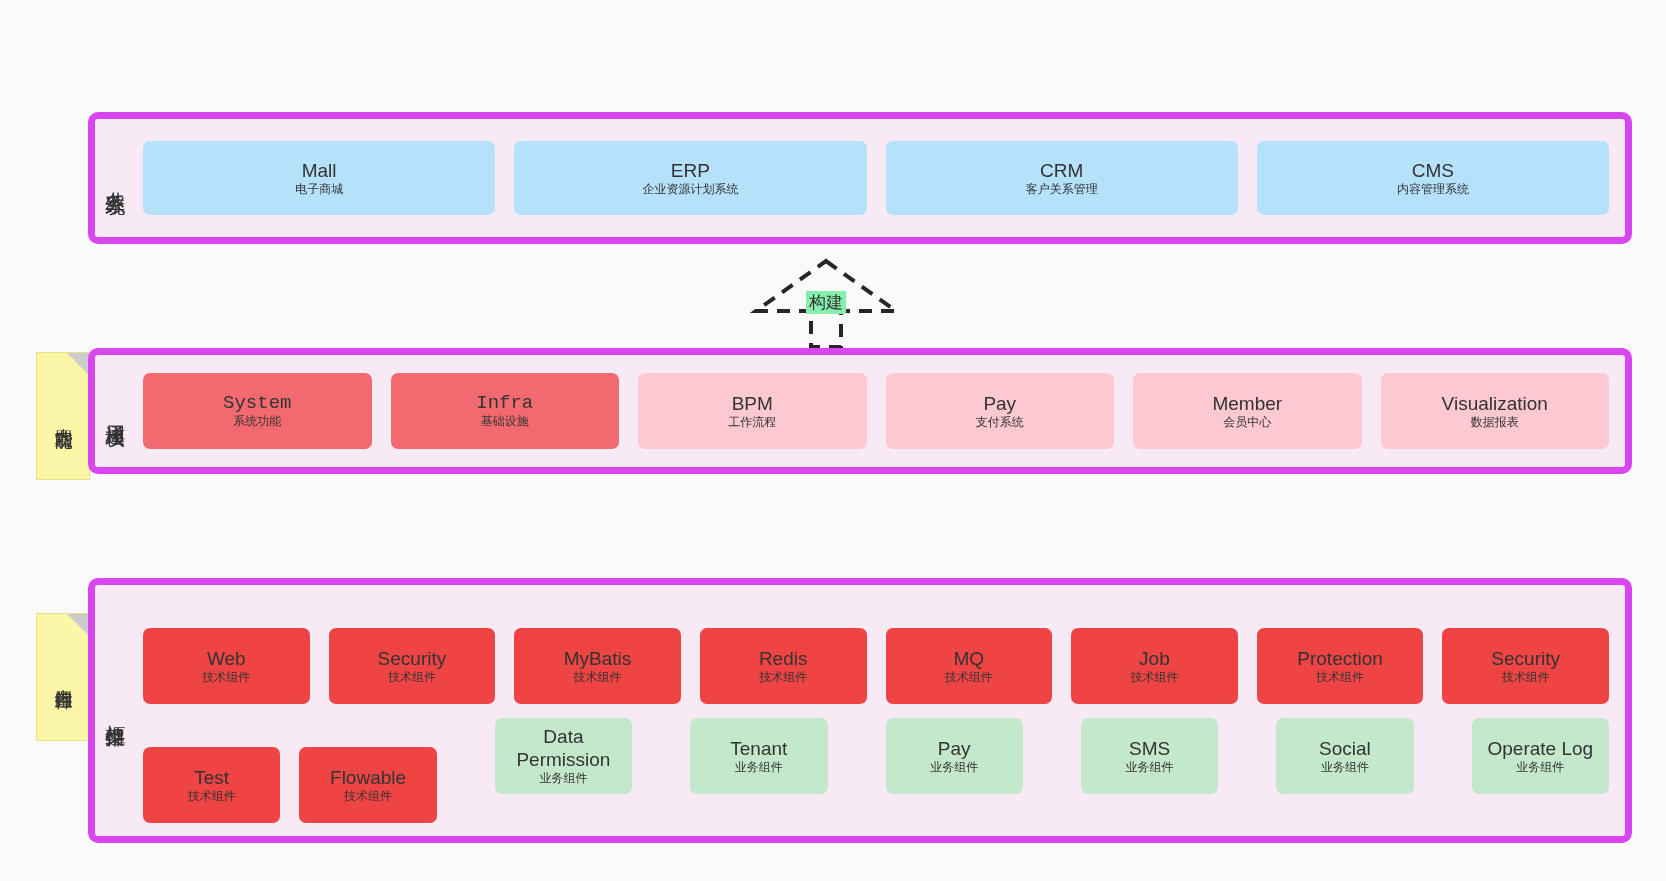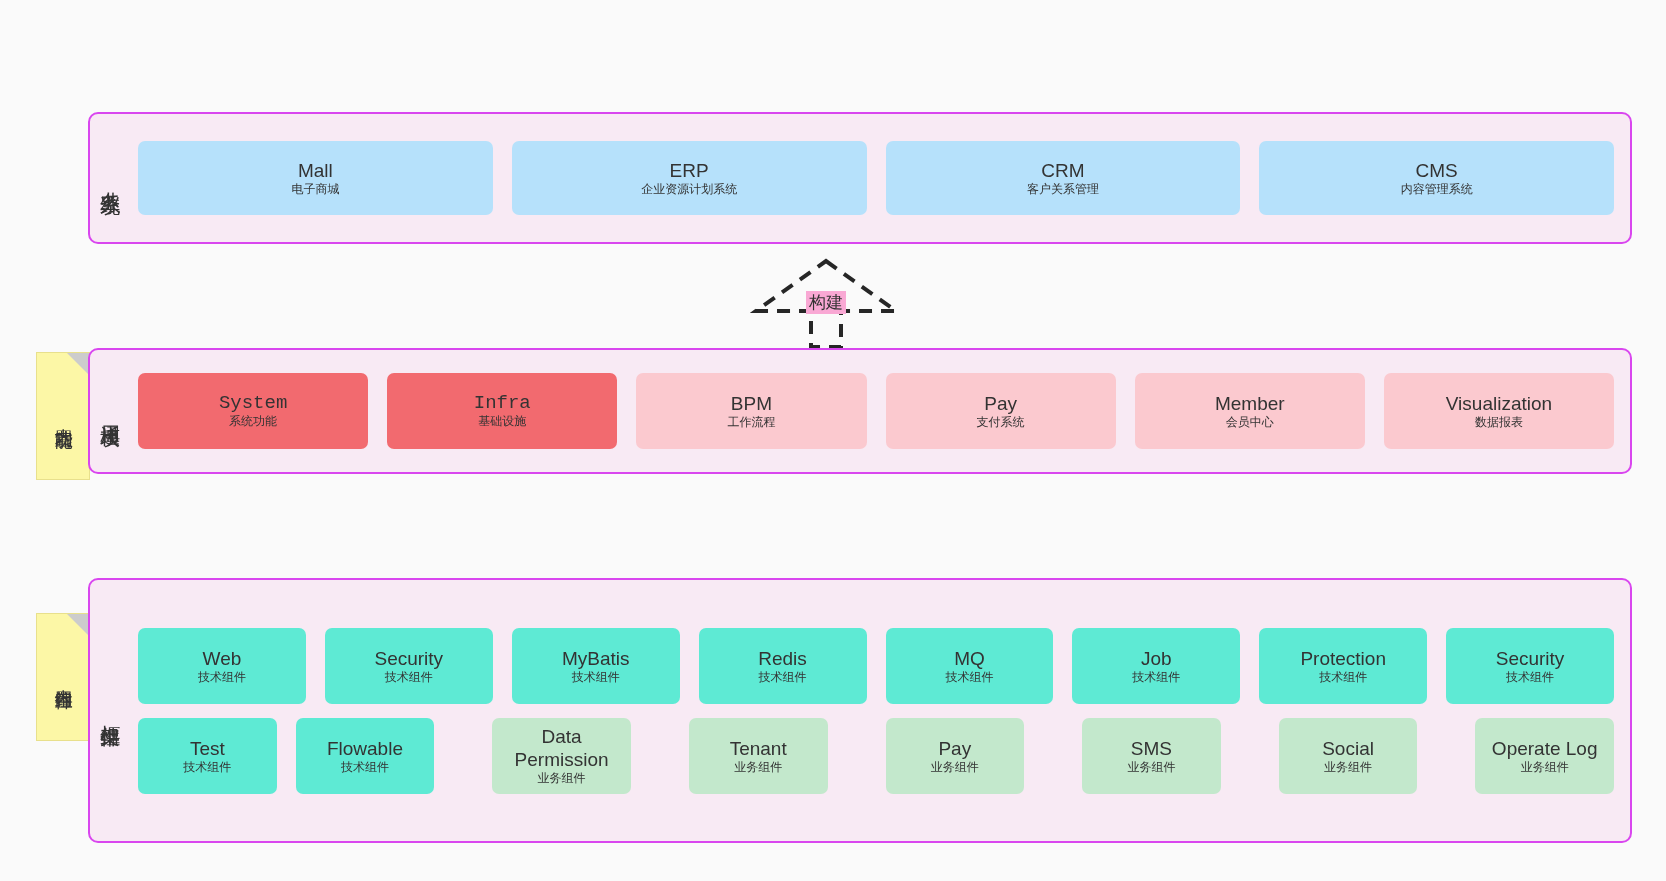--- a/index.html
+++ b/index.html
@@ -19,21 +19,21 @@
   .canvas {
     position: absolute;
     inset: 0;
   }
 
   
   .layer {
     position: absolute;
     box-sizing: border-box;
     background: #f8eaf4;
-    border: 2px solid #d946ef;
+    border: 7px solid #d946ef;
     border-radius: 10px;
     display: flex;
     align-items: stretch;
   }
 
   .layer-label {
     flex: 0 0 auto;
     width: 40px;
     display: flex;
     align-items: center;
@@ -75,21 +75,21 @@
     line-height: 1.22;
     padding: 4px 6px;
     color: #333333;
   }
   .card .t1 { font-size: 19px; }
   .card .t2 { font-size: 12px; }
 
   .c-blue        { background: #b6e1fb; }
   .c-red         { background: #f26a6f; font-family: Liberation Mono, monospace; }
   .c-pink        { background: #fbc9cf; }
-  .c-green       { background: #5eead4; }
+  .c-green       { background: #ef4444; margin-top: 29px; }
   .c-green-light { background: #c3e8cc; margin-left: 39px; }
 
   
   #layer-business  { left: 88px;  top: 112px; width: 1544px; height: 132px; }
   #layer-common    { left: 88px;  top: 348px; width: 1544px; height: 126px; }
   #layer-framework { left: 88px;  top: 578px; width: 1544px; height: 265px; }
 
   #layer-business  .card { height: 74px; }
   #layer-common    .card { height: 76px; }
   #layer-framework .card { height: 76px; }
@@ -131,21 +131,21 @@
     width: 160px;
     height: 95px;
   }
   .arrow svg { display: block; }
   .arrow .arrow-label {
     position: absolute;
     left: 50%;
     top: 36px;
     transform: translateX(-50%);
     font-size: 17px;
-    background: #f9a8d4;
+    background: #86efac;
     padding: 0 3px;
     color: #333333;
     white-space: nowrap;
     user-select: none;
   }
   #arrow-build    { left: 746px; top: 255px; }
   #arrow-implement{ left: 760px; top: 487px; }
 </style>
 </head>
 <body>

